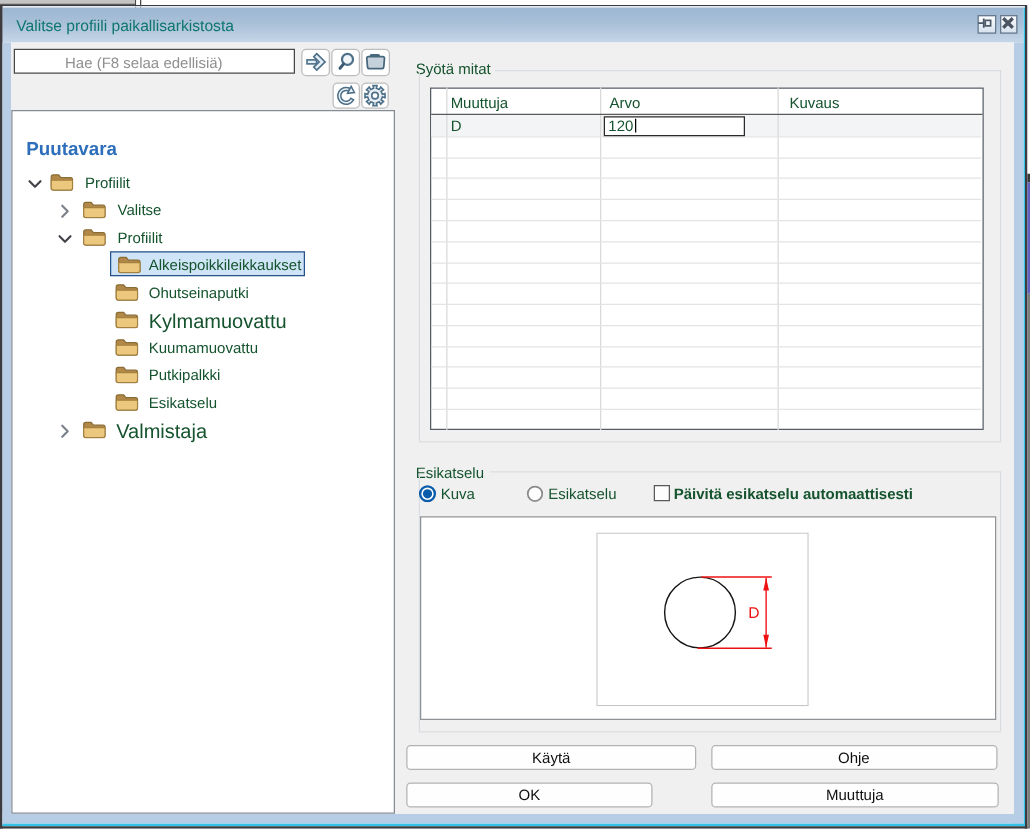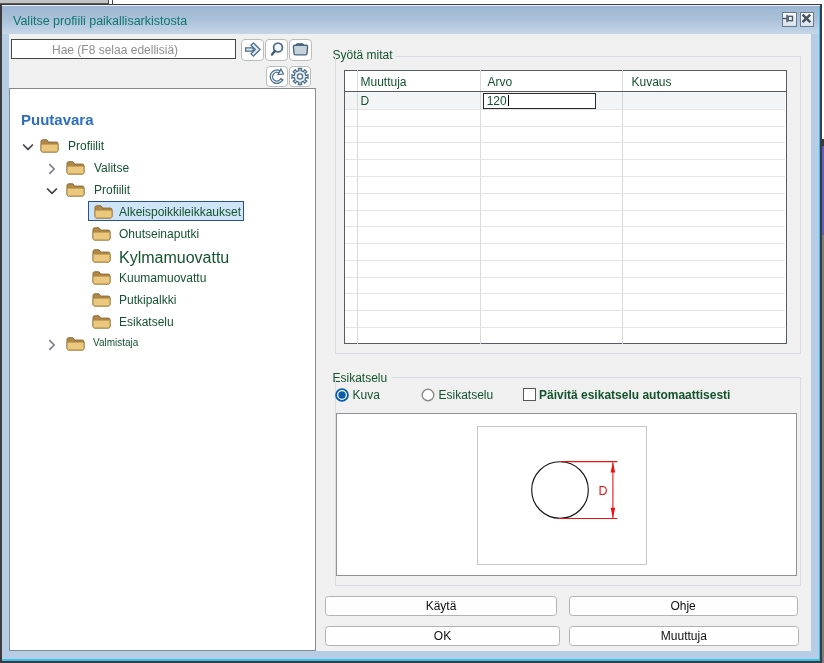--- a/index.html
+++ b/index.html
@@ -147,21 +147,21 @@
 
 <div class="txt" style="left:68px;top:139px;font-size:12px;">Profiilit</div>
 <div class="txt" style="left:94px;top:161px;font-size:12px;">Valitse</div>
 <div class="txt" style="left:94px;top:183px;font-size:12px;">Profiilit</div>
 <div class="txt" style="left:119px;top:205px;font-size:12px;">Alkeispoikkileikkaukset</div>
 <div class="txt" style="left:119px;top:227px;font-size:12px;">Ohutseinaputki</div>
 <div class="txt" style="left:119px;top:249px;font-size:16px;">Kylmamuovattu</div>
 <div class="txt" style="left:119px;top:271px;font-size:12px;">Kuumamuovattu</div>
 <div class="txt" style="left:119px;top:293px;font-size:12px;">Putkipalkki</div>
 <div class="txt" style="left:119px;top:315px;font-size:12px;">Esikatselu</div>
-<div class="txt" style="left:93px;top:337px;font-size:10px;">Valmistaja</div>
+<div class="txt" style="left:93px;top:337px;font-size:16px;">Valmistaja</div>
 
 <div class="txt" style="left:332.5px;top:48px;">Syötä mitat</div>
 <div class="abs" style="left:396px;top:56px;width:404px;height:1px;background:#d9dde1;"></div>
 <div class="abs" style="left:334.5px;top:58px;width:1px;height:295px;background:#d9dde1;"></div>
 <div class="abs" style="left:799.5px;top:56px;width:1px;height:297px;background:#d9dde1;"></div>
 <div class="abs" style="left:334.5px;top:352.5px;width:466px;height:1px;background:#d9dde1;"></div>
 
 <div class="abs" style="left:343.5px;top:69.5px;width:443.5px;height:274.8px;background:#fff;border:1.8px solid #565d66;box-sizing:border-box;"></div>
 <div class="abs" style="left:345.3px;top:92.4px;width:440px;height:16.5px;background:#f2f4f6;"></div>
 <div class="abs" style="left:356.8px;top:69.5px;width:1px;height:274.8px;background:#d9d9d9;"></div>
@@ -218,14 +218,14 @@
   <line x1="84" y1="35.6" x2="140.4" y2="35.6" stroke="#ee1111" stroke-width="1.2"></line>
   <line x1="81" y1="92.5" x2="140.4" y2="92.5" stroke="#ee1111" stroke-width="1.2"></line>
   <line x1="135.9" y1="36.2" x2="135.9" y2="91.9" stroke="#ee1111" stroke-width="1.1"></line>
   <polygon points="133.6,46.4 138.2,46.4 135.9,36.2" fill="#ee1111"></polygon>
   <polygon points="133.6,81.7 138.2,81.7 135.9,91.9" fill="#ee1111"></polygon>
   <text x="121.5" y="68.5" font-size="12.5" fill="#ee1111" font-family="Liberation Sans,sans-serif">D</text>
 </svg>
 
 <div class="btn" style="left:325px;top:595.8px;width:232px;height:20.4px;line-height:19px;box-sizing:border-box;">Käytä</div>
 <div class="btn" style="left:568.6px;top:595.8px;width:229px;height:20.4px;line-height:19px;box-sizing:border-box;">Ohje</div>
-<div class="btn" style="left:325px;top:625.8px;width:235px;height:20px;line-height:18.5px;box-sizing:border-box;">OK</div>
+<div class="btn" style="left:325px;top:625.8px;width:197px;height:20px;line-height:18.5px;box-sizing:border-box;">OK</div>
 <div class="btn" style="left:568.6px;top:625.8px;width:230.5px;height:20px;line-height:18.5px;box-sizing:border-box;">Muuttuja</div>
 
 </body></html>

